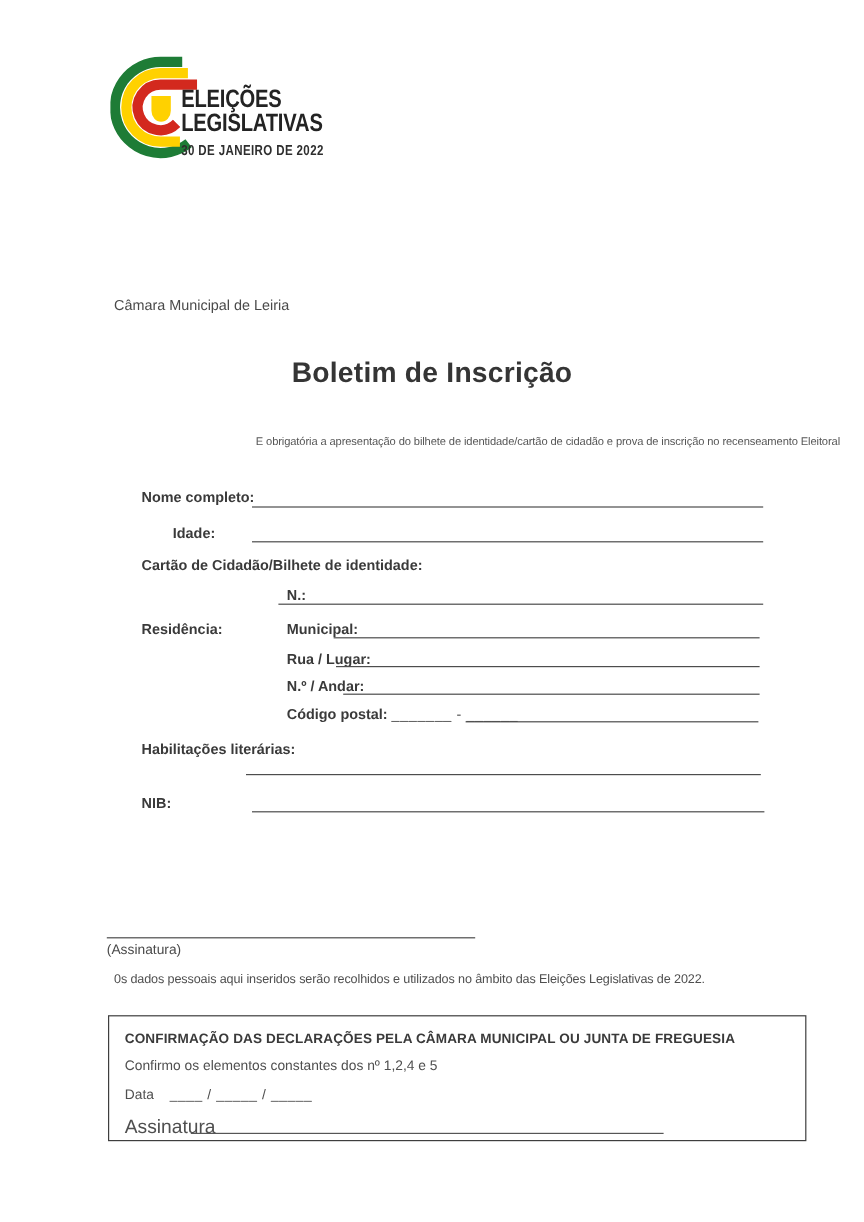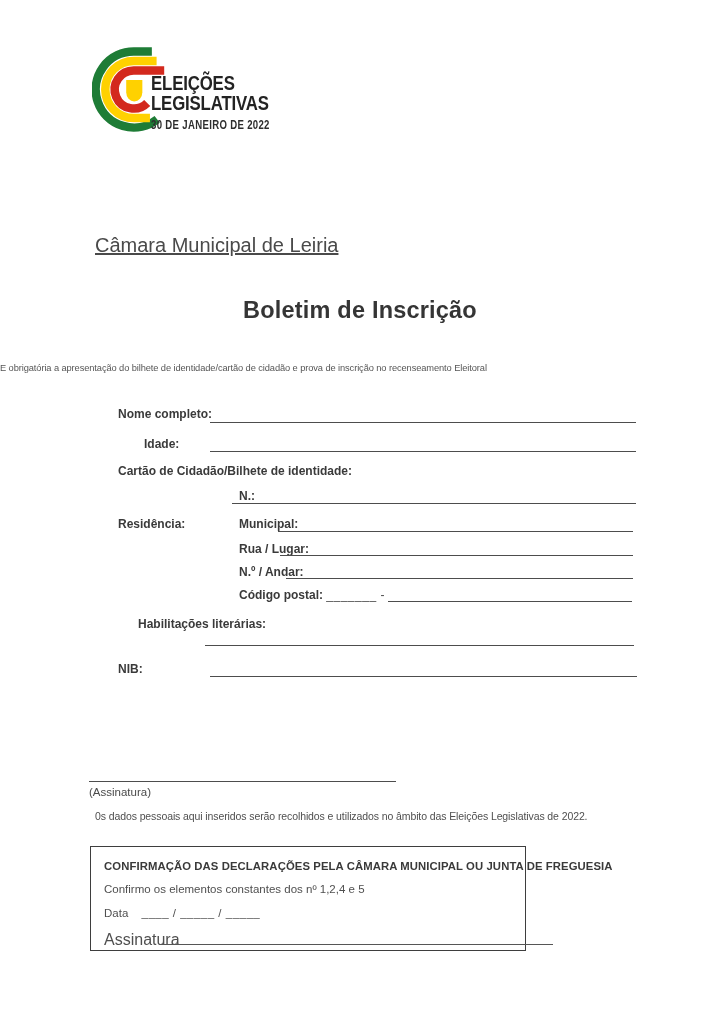--- a/index.html
+++ b/index.html
@@ -11,35 +11,35 @@
   }
   .abs { position:absolute; }
 
   
   .logo-text { position:absolute; left:151px; top:73px; transform:scaleX(0.80); transform-origin:left top; white-space:nowrap; }
   .logo-l1, .logo-l2 { font-size:21px; font-weight:bold; line-height:20px; color:#232323; letter-spacing:-0.2px; }
   .logo-date { font-size:12px; font-weight:600; color:#2e2e2e; margin-top:5px; letter-spacing:0.4px; }
 
   
   .law { left:95px; top:217px; font-size:13px; letter-spacing:-0.3px; color:#4a4a4a; white-space:nowrap; }
-  .municipality { left:95px; top:234px; font-size:20px; color:#4a4a4a;text-decoration:underline; }
+  .municipality { left:95px; top:247px; font-size:12px; color:#4a4a4a; }
   .doc-title { left:0; top:297px; width:720px; text-align:center; font-size:23.5px; font-weight:bold; color:#353535; letter-spacing:0.2px; }
-  .notice { left:0; top:363px; width:700px; text-align:left; font-size:9.3px; color:#565656; letter-spacing:-0.1px; }
+  .notice { left:0; top:363px; width:700px; text-align:right; font-size:9.3px; color:#565656; letter-spacing:-0.1px; }
 
   
   .lbl { position:absolute; font-size:12px; font-weight:bold; color:#3a3a3a; white-space:nowrap;padding-left:28px; }
   .fline { position:absolute; height:0; border-bottom:1.5px solid #4d4d4d; }
   .blanks { font-weight:normal; color:#4d4d4d; letter-spacing:0.5px; }
 
   .plain { position:absolute; color:#4a4a4a; }
   .sig-label { left:89px; top:786px; font-size:11.5px; }
   .privacy { left:95px; top:810px; font-size:10.5px; color:#4f4f4f; letter-spacing:-0.1px; white-space:nowrap; }
 
   
-  .confirm-box { position:absolute; left:90px; top:846px; width:436px; height:105px; border:1.5px solid #3e3e3e; background:#fff; }
+  .confirm-box { position:absolute; left:90px; top:846px; width:582px; height:105px; border:1.5px solid #3e3e3e; background:#fff; }
   .cb-title { position:absolute; left:13px; top:13px; font-size:11.3px; font-weight:bold; color:#3a3a3a; letter-spacing:0.1px; white-space:nowrap; }
   .cb-statement { position:absolute; left:13px; top:36px; font-size:11.5px; color:#4f4f4f; }
   .cb-date { position:absolute; left:13px; top:60px; font-size:11.5px; color:#4f4f4f; }
   .cb-date .blanks { margin-left:10px; }
   .cb-sig { position:absolute; left:13px; top:84px; font-size:16px; color:#4f4f4f; }
   .cb-sig-line { position:absolute; left:68px; top:97px; width:394px; height:0; border-bottom:1.3px solid #565656; }
 </style>
 </head>
 <body>
 
@@ -87,21 +87,21 @@
 
   <div class="lbl" style="left:211px; top:565px;">N.º / Andar:</div>
   <div class="fline" style="left:286px; top:578px; width:347px;"></div>
 
   <div class="lbl" style="left:211px; top:588px;">
     <span>Código postal:</span>
     <span class="blanks">_______ - ______</span>
   </div>
   <div class="fline" style="left:388px; top:601px; width:244px;"></div>
 
-  <div class="lbl" style="left:90px; top:617px;margin-left:20px;">Habilitações literárias:</div>
+  <div class="lbl" style="left:90px; top:617px;">Habilitações literárias:</div>
   <div class="fline" style="left:205px; top:645px; width:429px;"></div>
 
   <div class="lbl" style="left:90px; top:662px;">NIB:</div>
   <div class="fline" style="left:210px; top:676px; width:427px;"></div>
 
   <div class="fline" style="left:89px; top:781px; width:307px; border-bottom-width:1.8px;"></div>
   <div class="plain sig-label">(Assinatura)</div>
   <div class="plain privacy">0s dados pessoais aqui inseridos serão recolhidos e utilizados no âmbito das Eleições Legislativas de 2022.</div>
 
   <div class="confirm-box">

